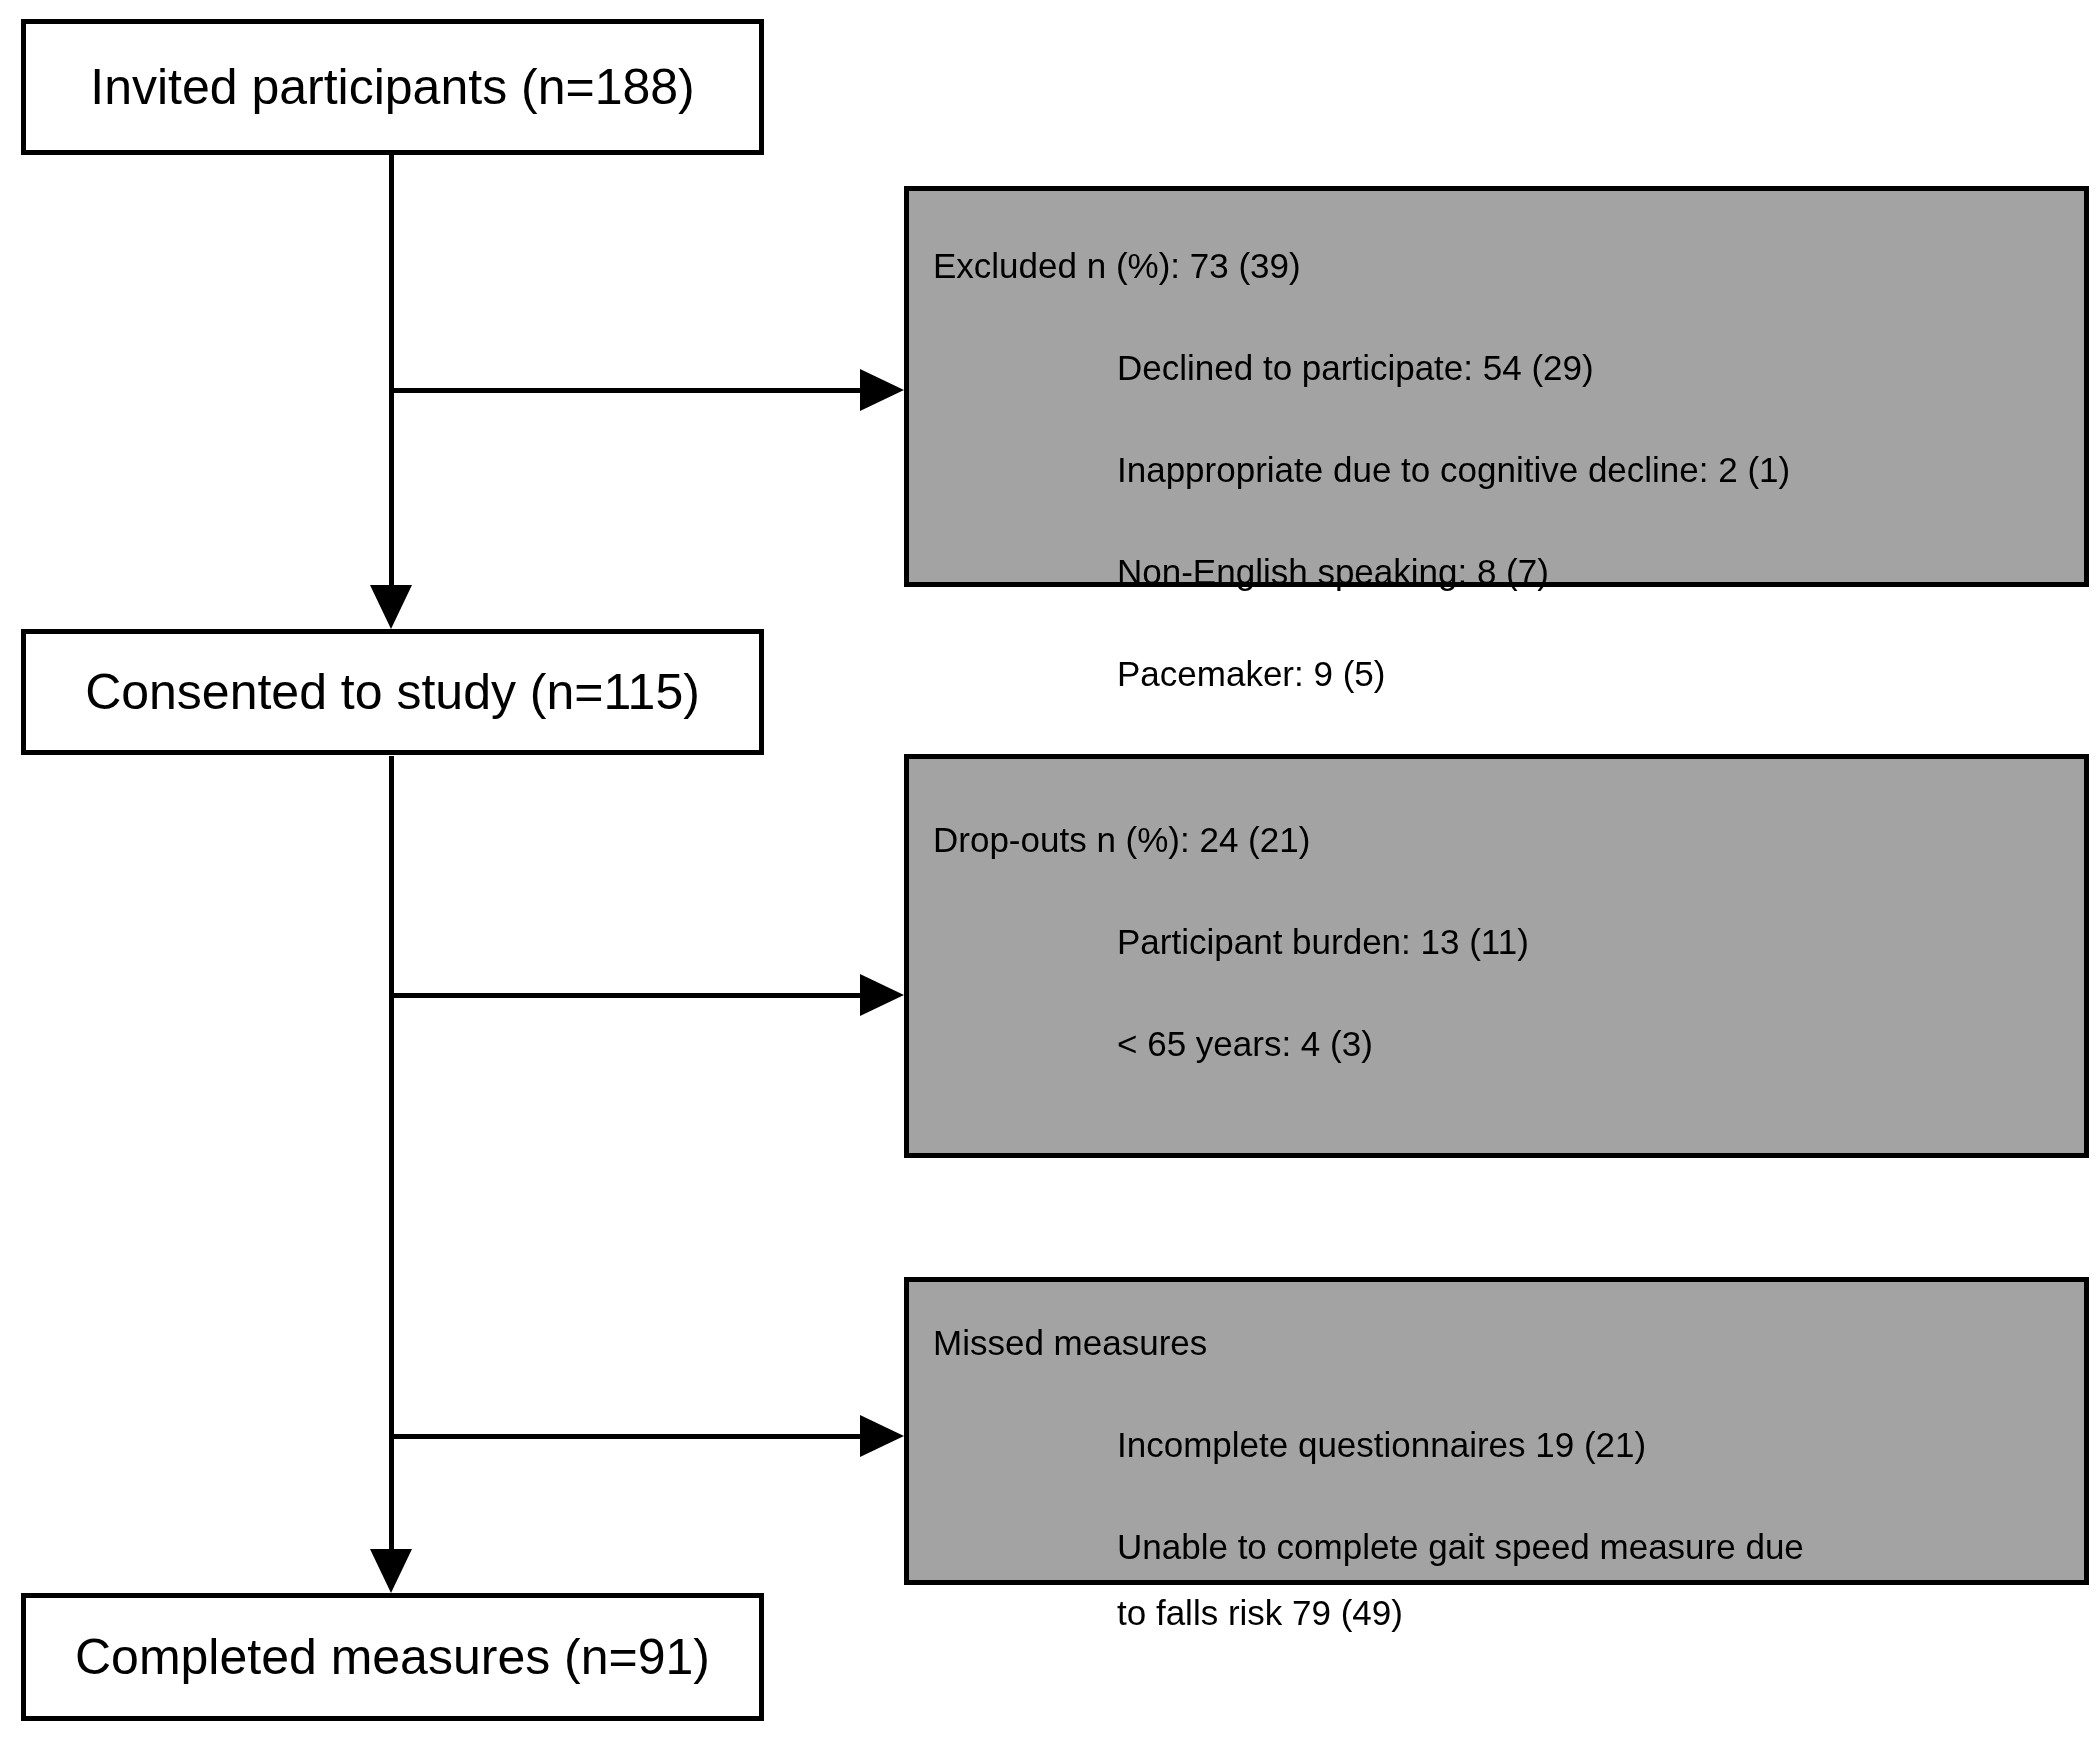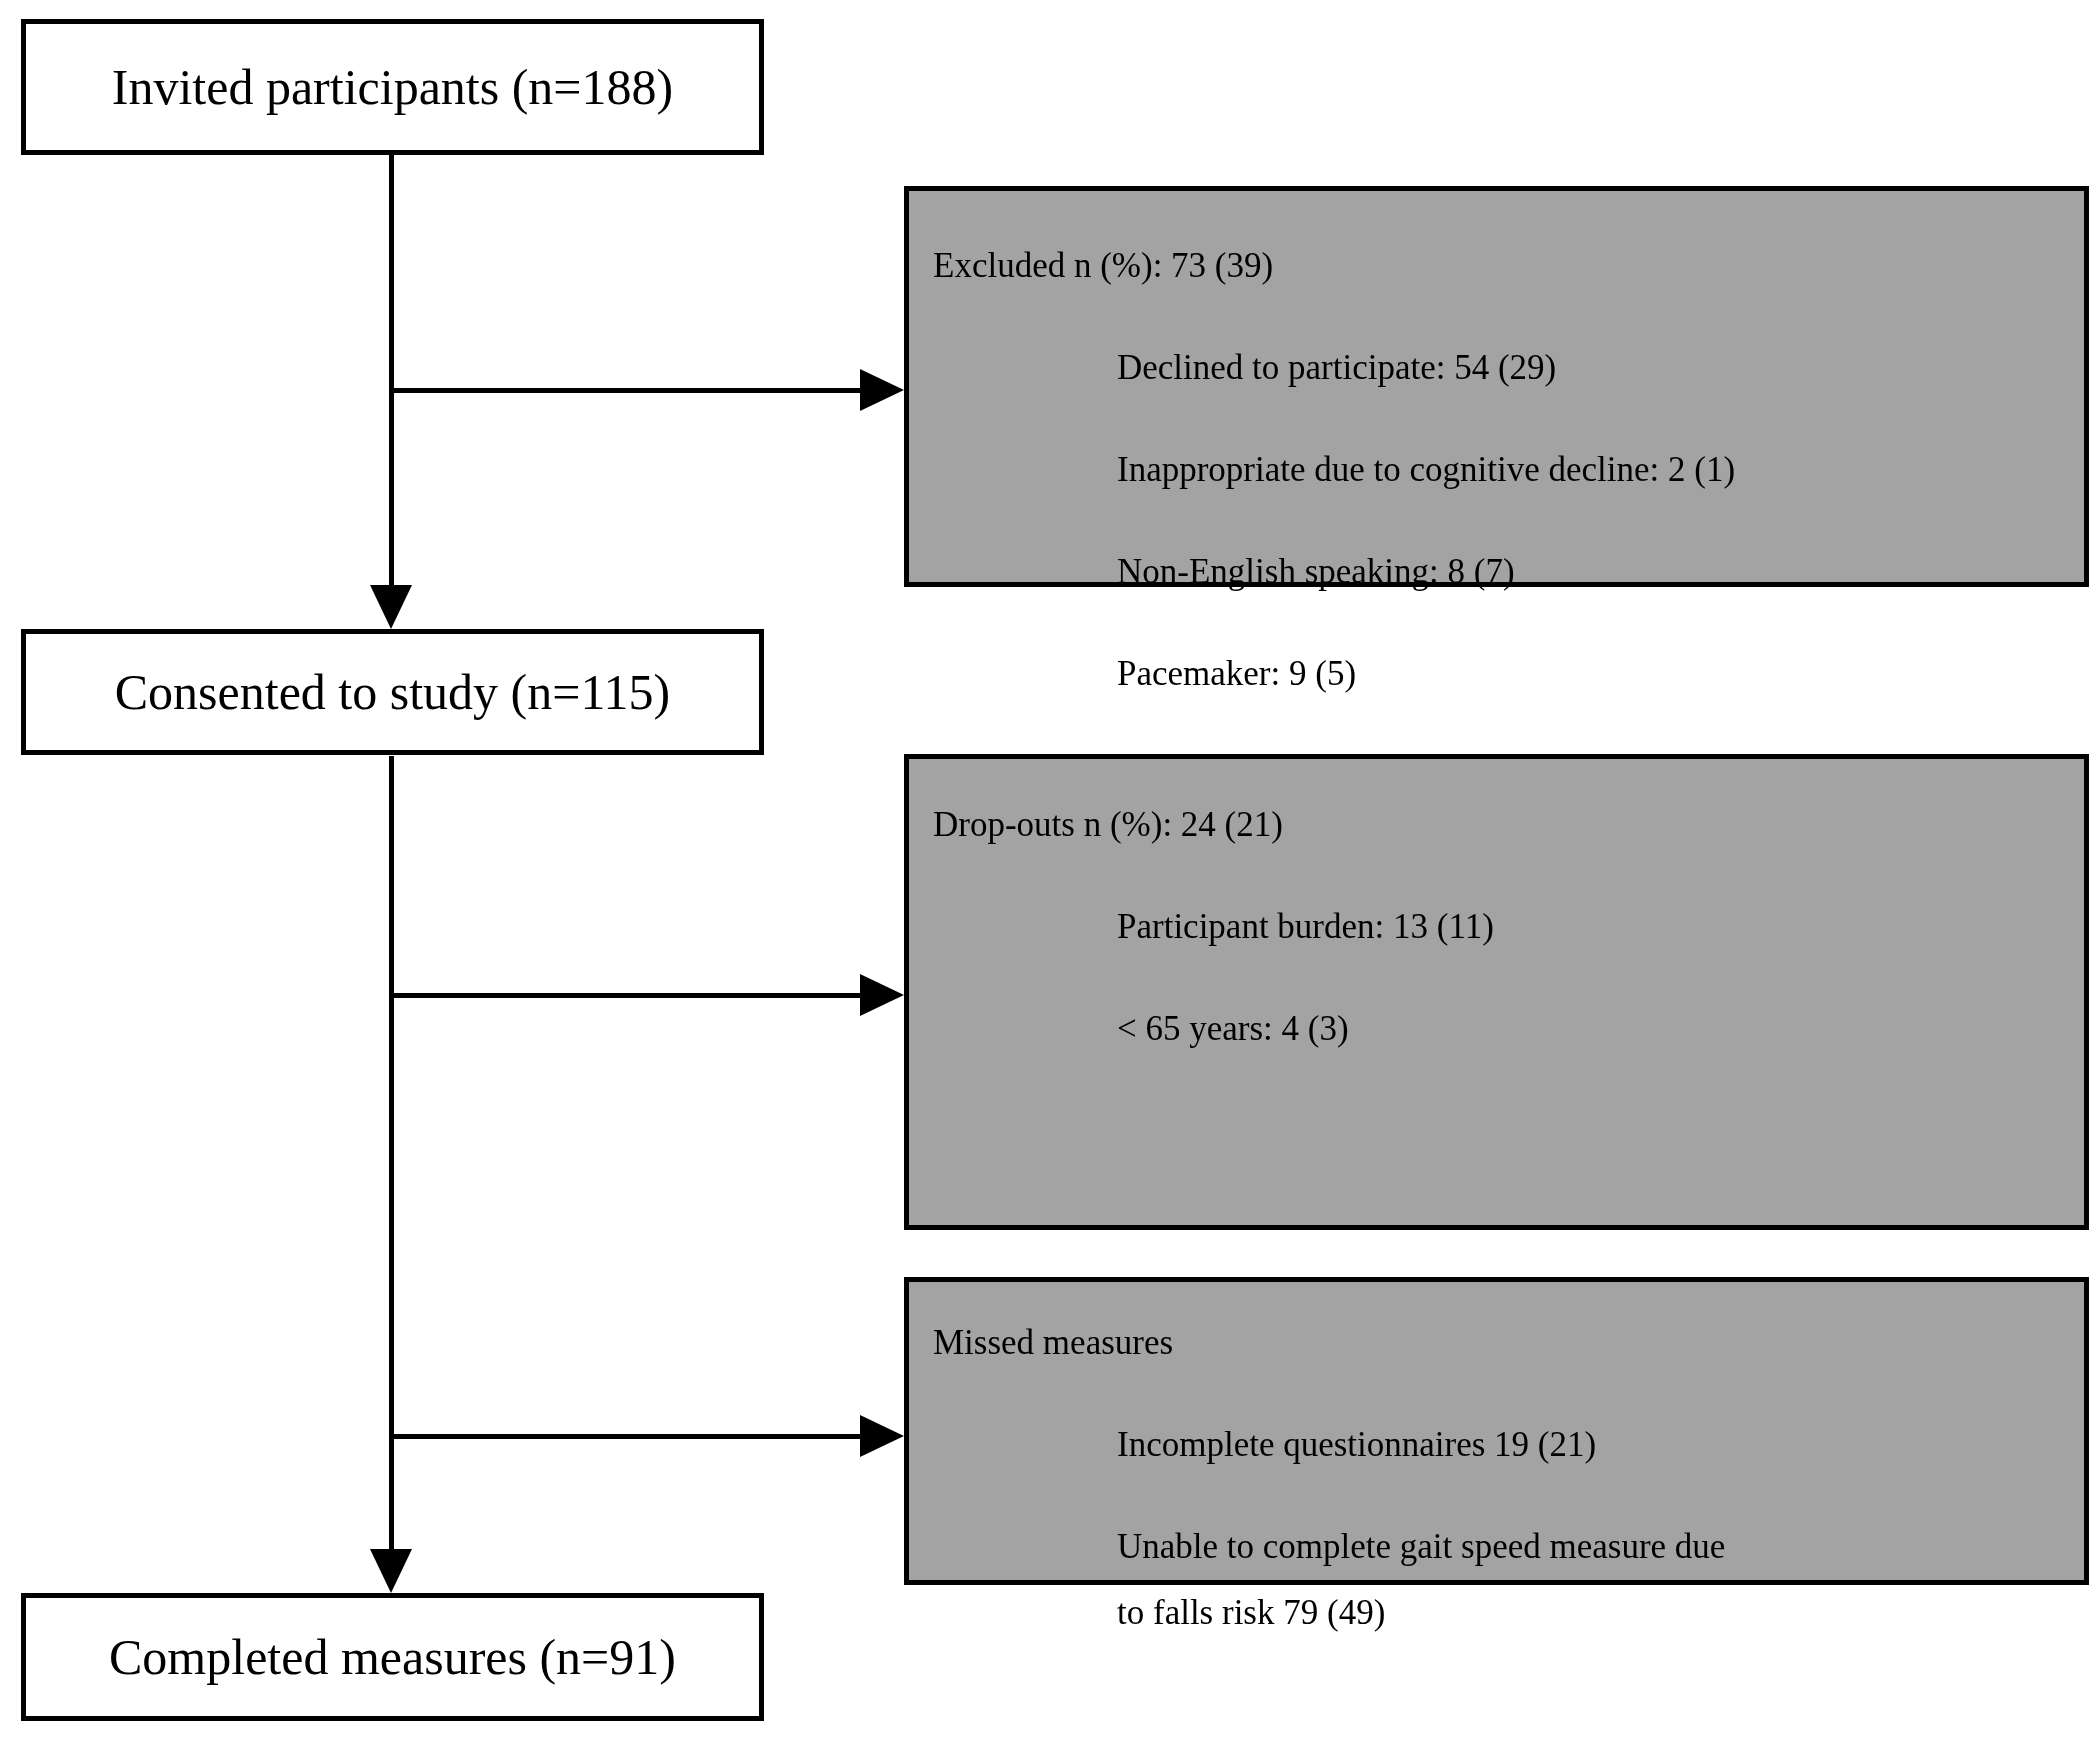--- a/index.html
+++ b/index.html
@@ -1,21 +1,21 @@
 <!DOCTYPE html>
 <html style="font-size:12.8px"><head>
 <meta charset="utf-8">
 <style>
   html, body { margin: 0; padding: 0; background: #ffffff; }
   .canvas {
     position: relative;
     width: 2097px;
     height: 1746px;
     background: #ffffff;
-    font-family: Liberation Serif, serif;
+    font-family: Liberation Sans, sans-serif;
     color: #000000;
   }
   
   .fbox {
     position: absolute;
     left: 21px;
     width: 743px;
     box-sizing: border-box;
     border: 5.6px solid #000;
     background: #fff;
@@ -35,21 +35,21 @@
     position: absolute;
     left: 904px;
     width: 1185px;
     box-sizing: border-box;
     border: 5.6px solid #000;
     background: #a3a3a3;
     font-size: 35px;
     line-height: 66px;
   }
   #sbox-excluded { top: 186px;  height: 401px; padding-top: 42px; }
-  #sbox-dropouts { top: 754px;  height: 476px; padding-top: 33px; }
+  #sbox-dropouts { top: 754px;  height: 404px; padding-top: 48px; }
   #sbox-missed   { top: 1277px; height: 308px; padding-top: 28px; }
 
   .shead { padding-left: 24px; white-space: pre-line; }
   .brow  { display: flex; align-items: flex-start; }
   .bdot-cell {
     flex: 0 0 102px;
     margin-left: 106px;
   }
   .bdot {
     width: 15px;

